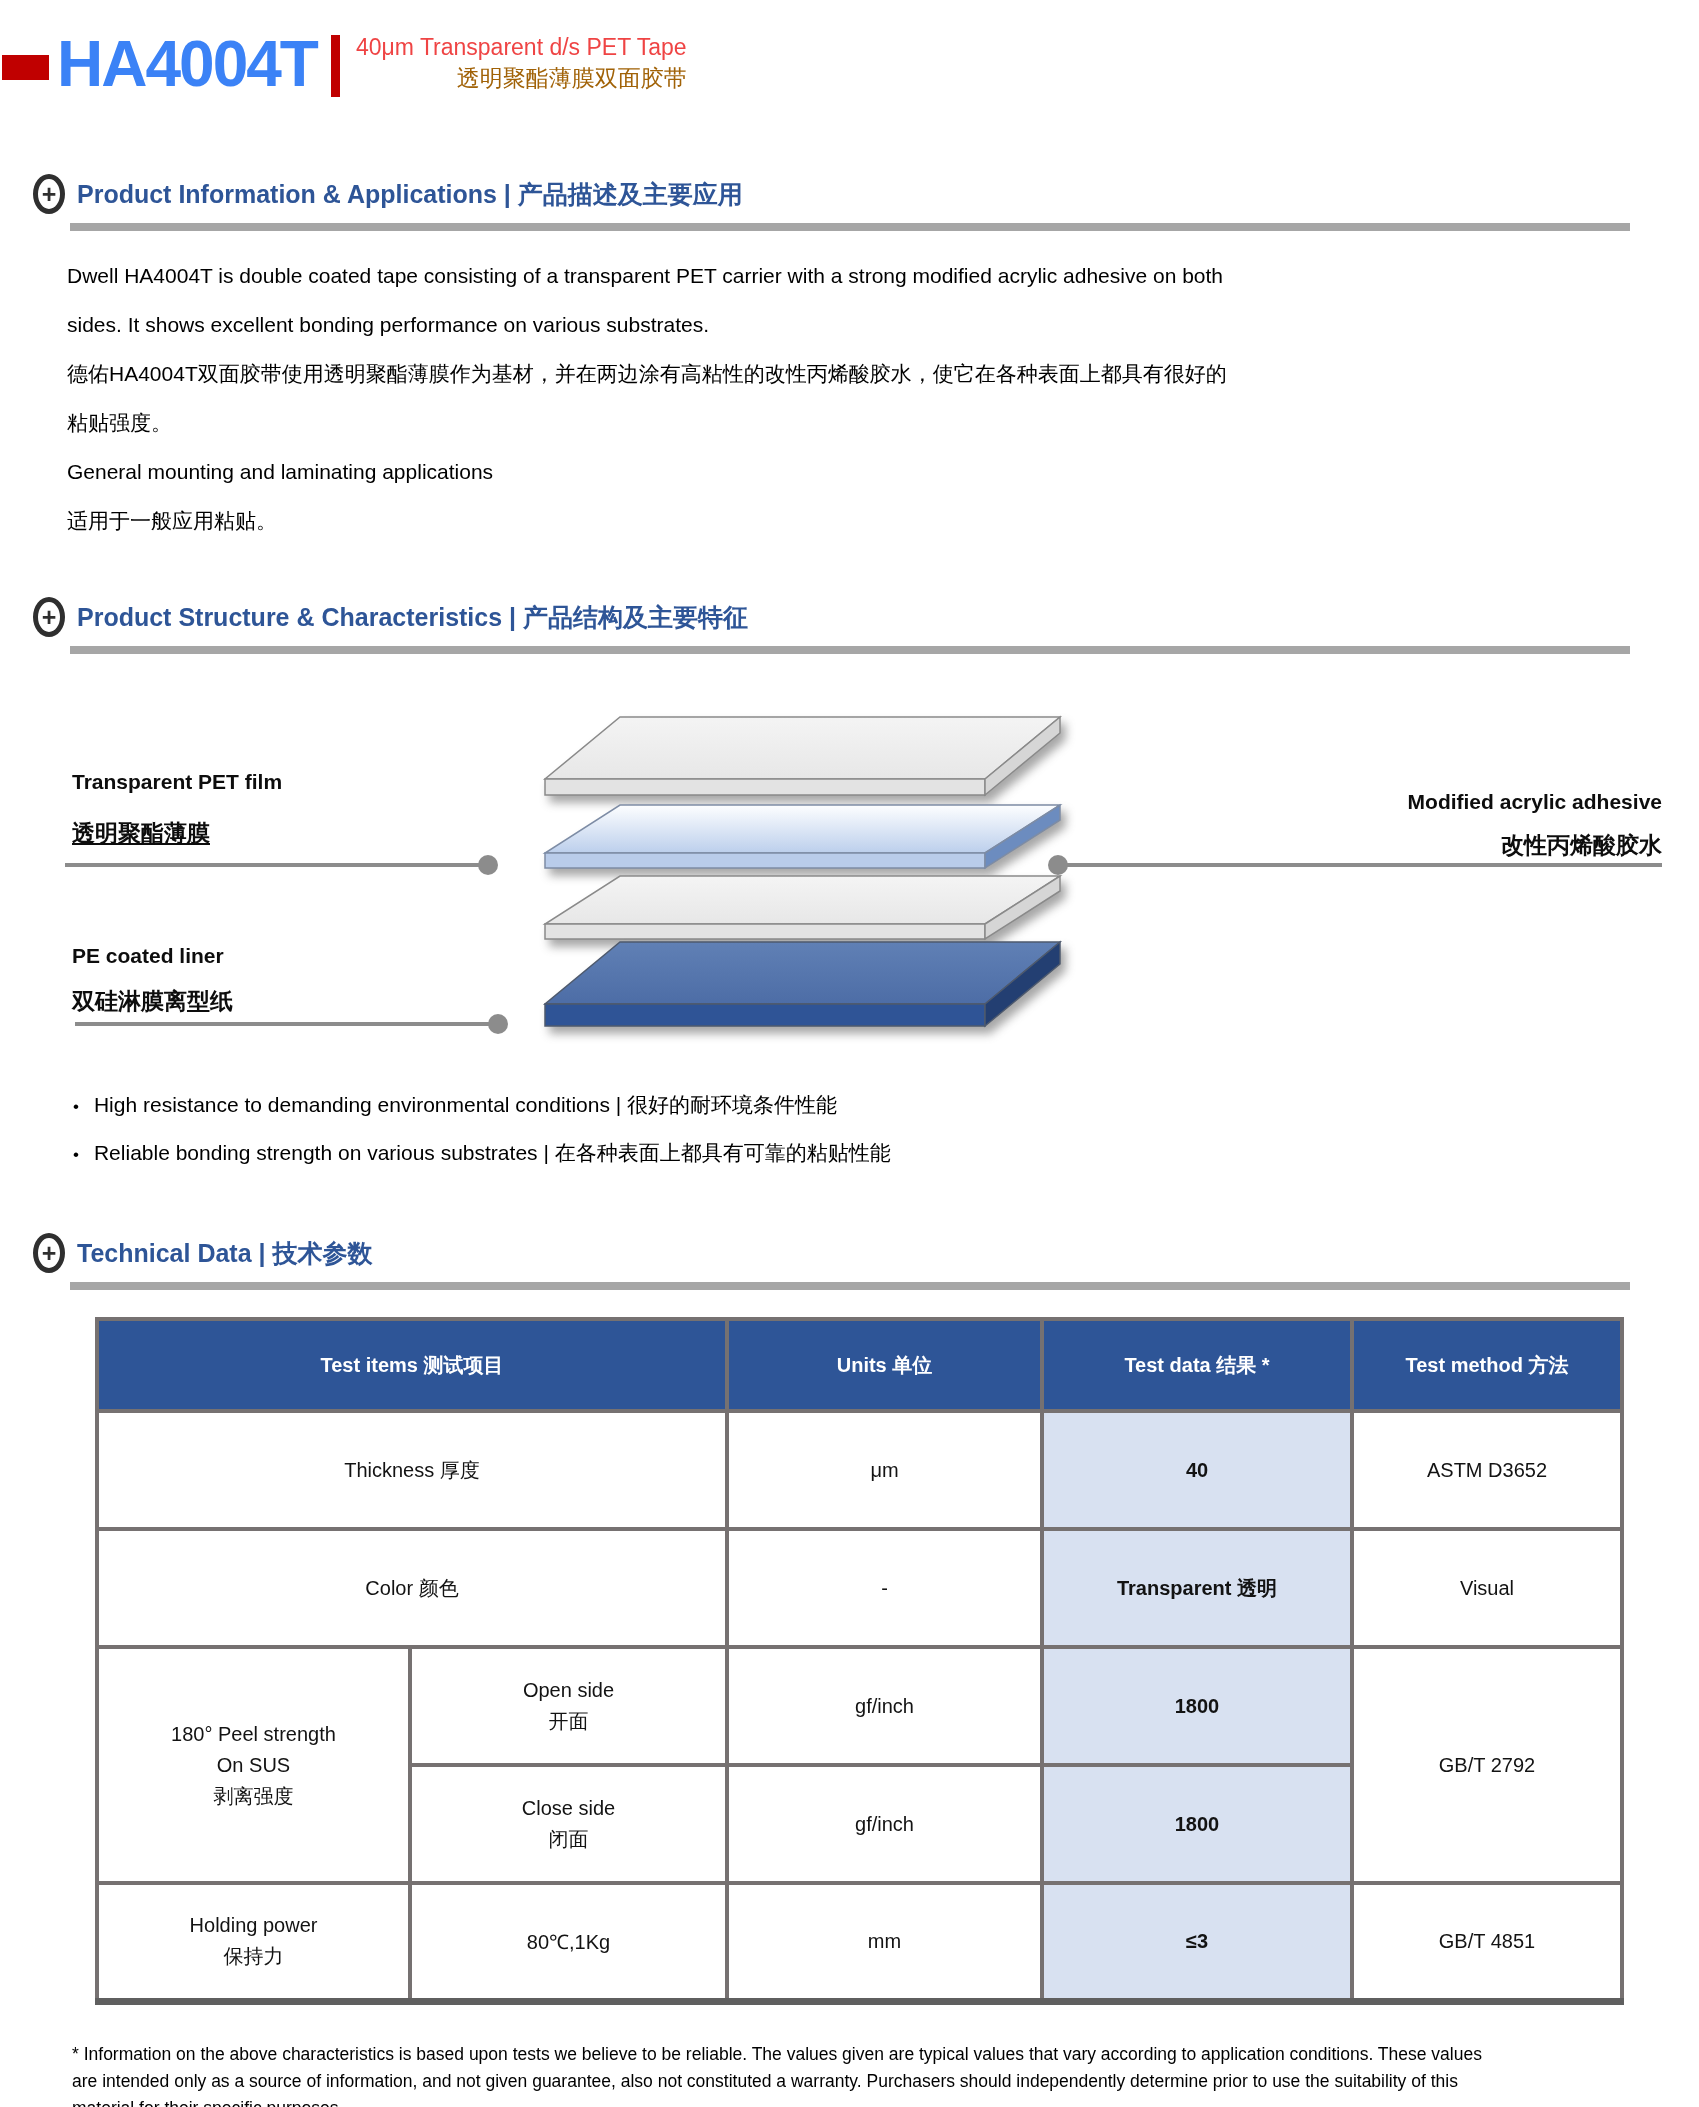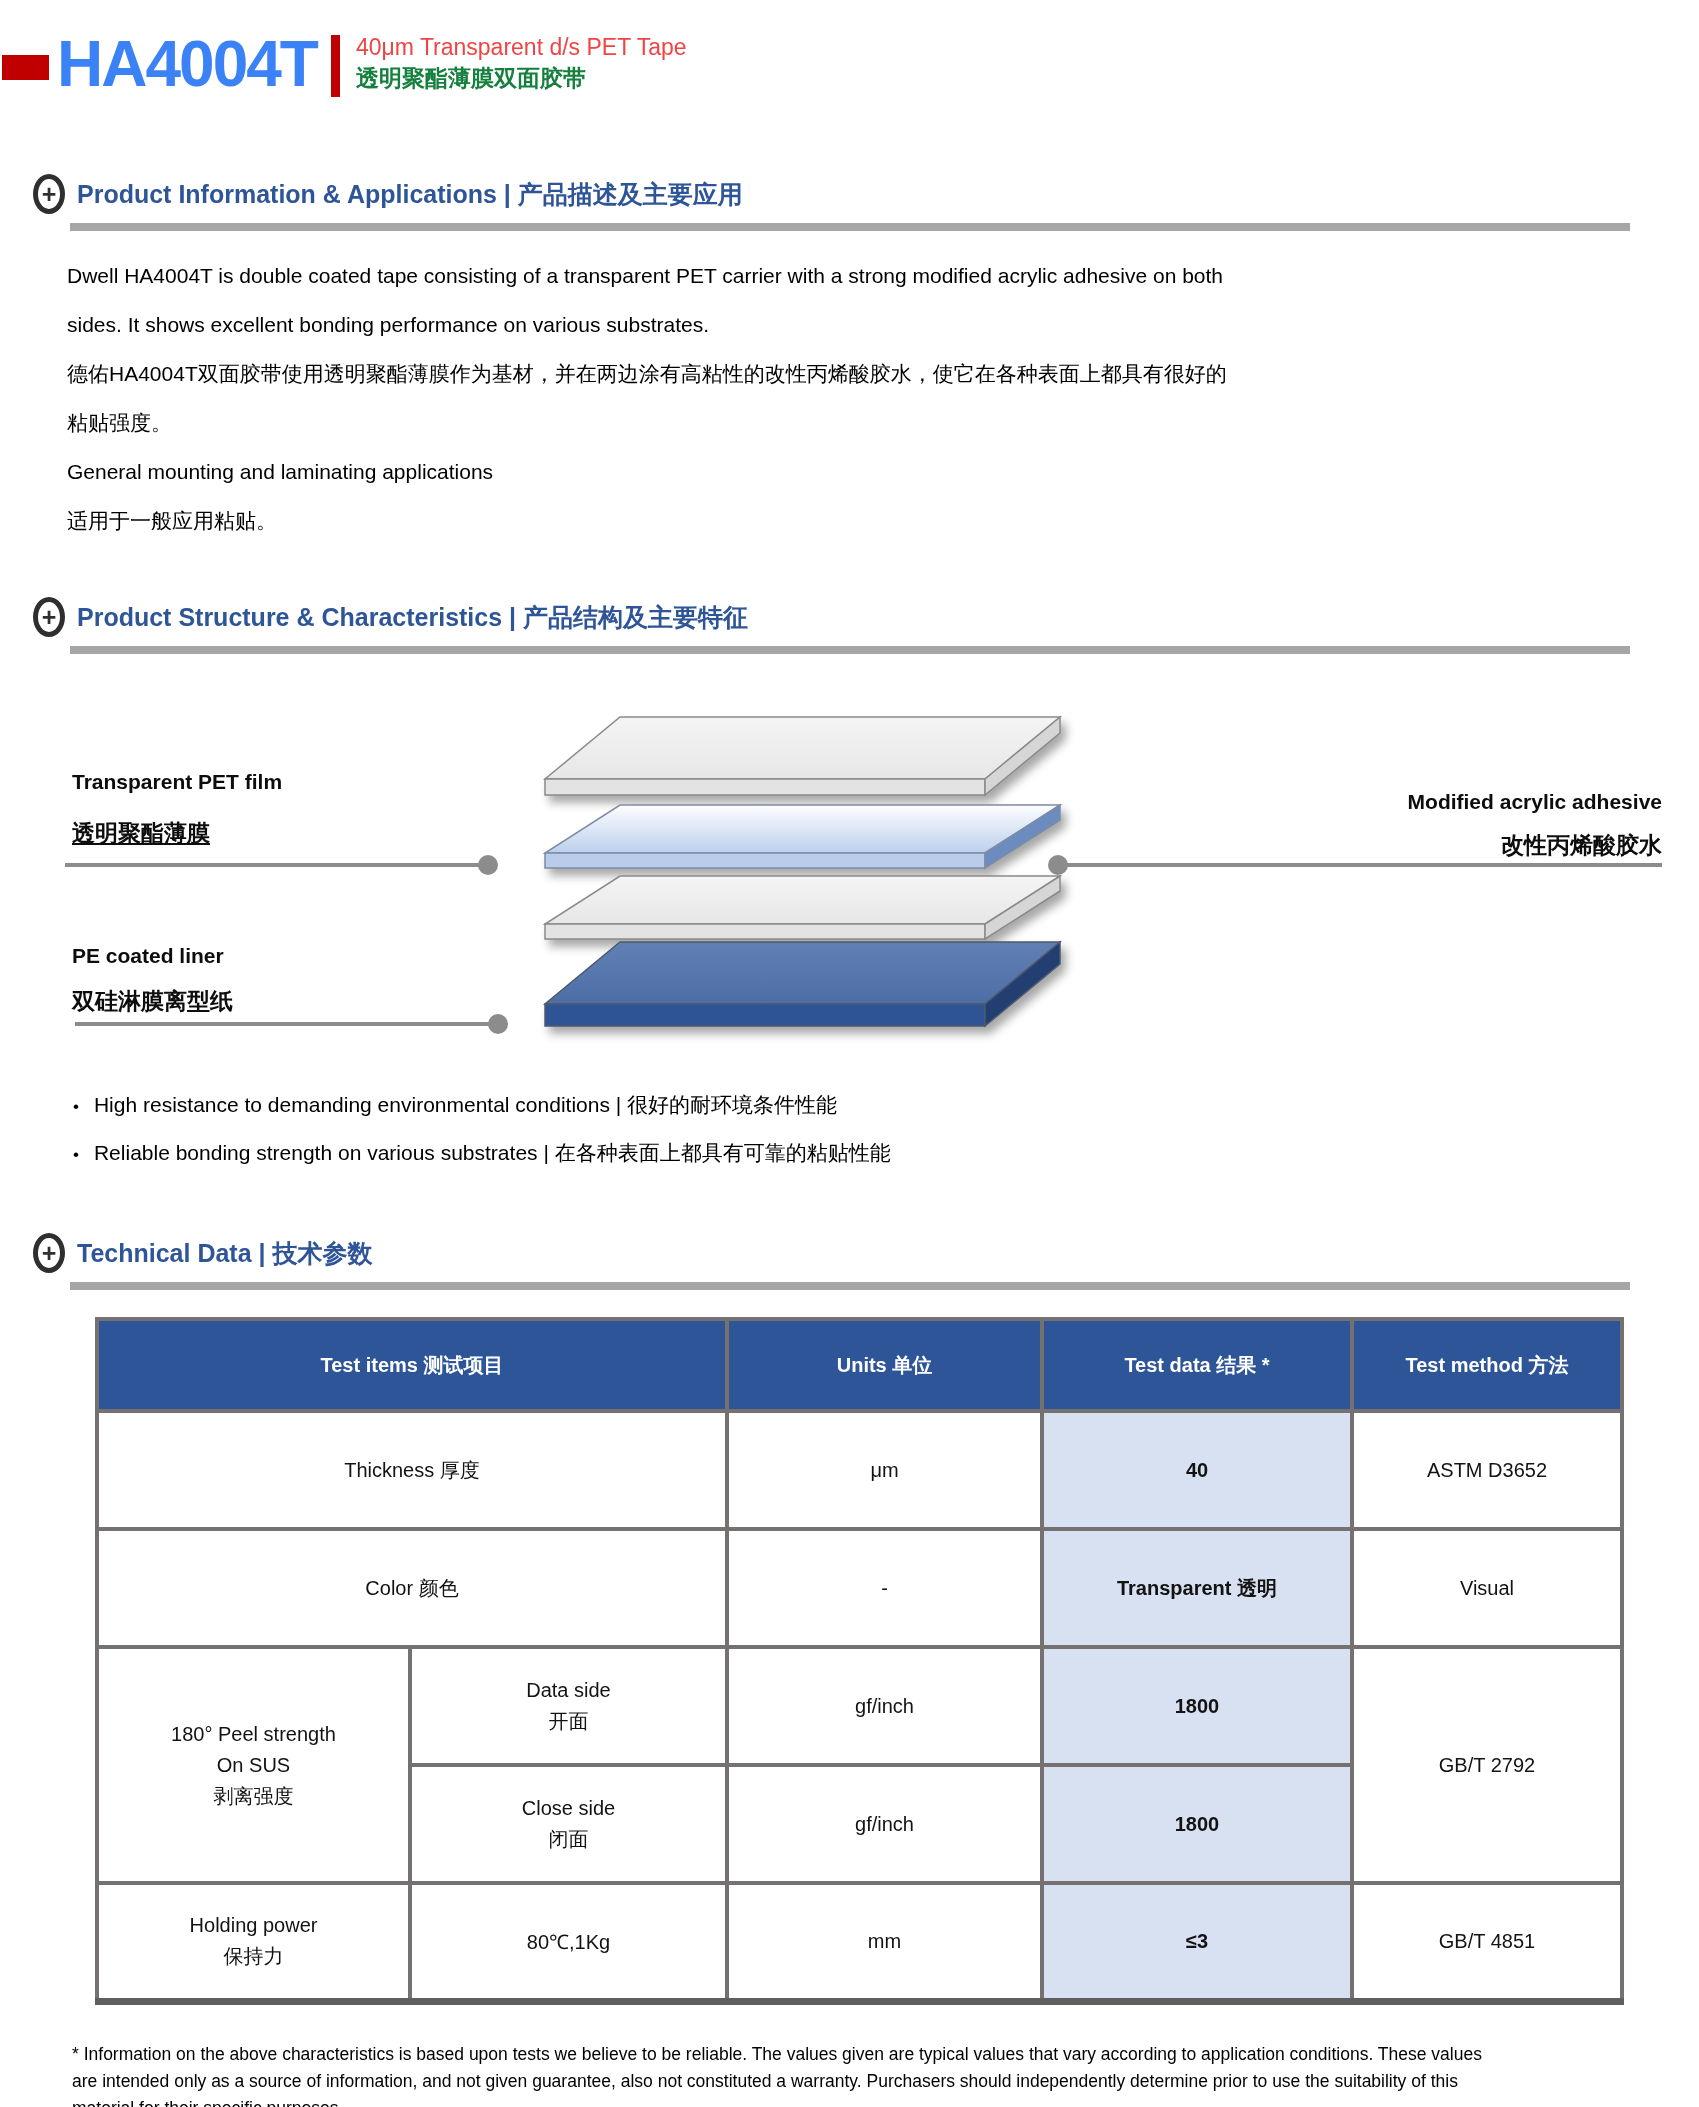--- a/index.html
+++ b/index.html
@@ -6,21 +6,21 @@
   body { background:#ffffff; font-family:"Liberation Sans", sans-serif; }
   .page { position:relative; width:1699px; height:2107px; background:#fff; overflow:hidden; margin:0 auto; color:#111; }
 
   
   .red-dash { position:absolute; left:2px; top:55px; width:47px; height:25px; background:#C00000; }
   .hdr { display:flex; align-items:flex-start; margin:30px 0 0 57px; }
   .hdr-model { font-size:64px; font-weight:bold; color:#3b82f6; letter-spacing:-2px; line-height:68px; }
   .hdr-vbar { width:9px; height:62px; background:#C00000; margin:5px 16px 0 14px; }
   .hdr-sub { padding-top:2px; }
   .hdr-sub-en { font-size:23px; font-weight:normal; color:#ef4444; line-height:30px; }
-  .hdr-sub-zh { font-size:23px; font-weight:bold; color:#15803d; line-height:32px; }
+  .hdr-sub-zh { font-size:23px; font-weight:normal; color:#a16207; line-height:32px;text-align:right; }
 
   
   .sec-head { display:flex; align-items:center; margin-left:33px; }
   .plus-circle { width:32px; height:40px; border:5px solid #2f2f2f; border-radius:50%;
                  display:flex; align-items:center; justify-content:center; flex:0 0 auto;
                  font-size:25px; font-weight:bold; color:#2f2f2f; line-height:1; }
   .sec-title { margin-left:12px; font-size:25px; font-weight:bold; color:#2E5597;text-align:center; }
   .sec-underline { margin-left:70px; margin-top:9px; width:1560px; height:8px; background:#A6A6A6; }
 
   .h1-row { margin-top:76px; }
@@ -199,21 +199,21 @@
           <td class="data-cell">Transparent 透明</td>
           <td>Visual</td>
         </tr>
         <tr>
           <td rowspan="2">
             <div class="cell-line">180° Peel strength</div>
             <div class="cell-line">On SUS</div>
             <div class="cell-line">剥离强度</div>
           </td>
           <td>
-            <div class="cell-line">Data side</div>
+            <div class="cell-line">Open side</div>
             <div class="cell-line">开面</div>
           </td>
           <td>gf/inch</td>
           <td class="data-cell">1800</td>
           <td rowspan="2">GB/T 2792</td>
         </tr>
         <tr>
           <td>
             <div class="cell-line">Close side</div>
             <div class="cell-line">闭面</div>

